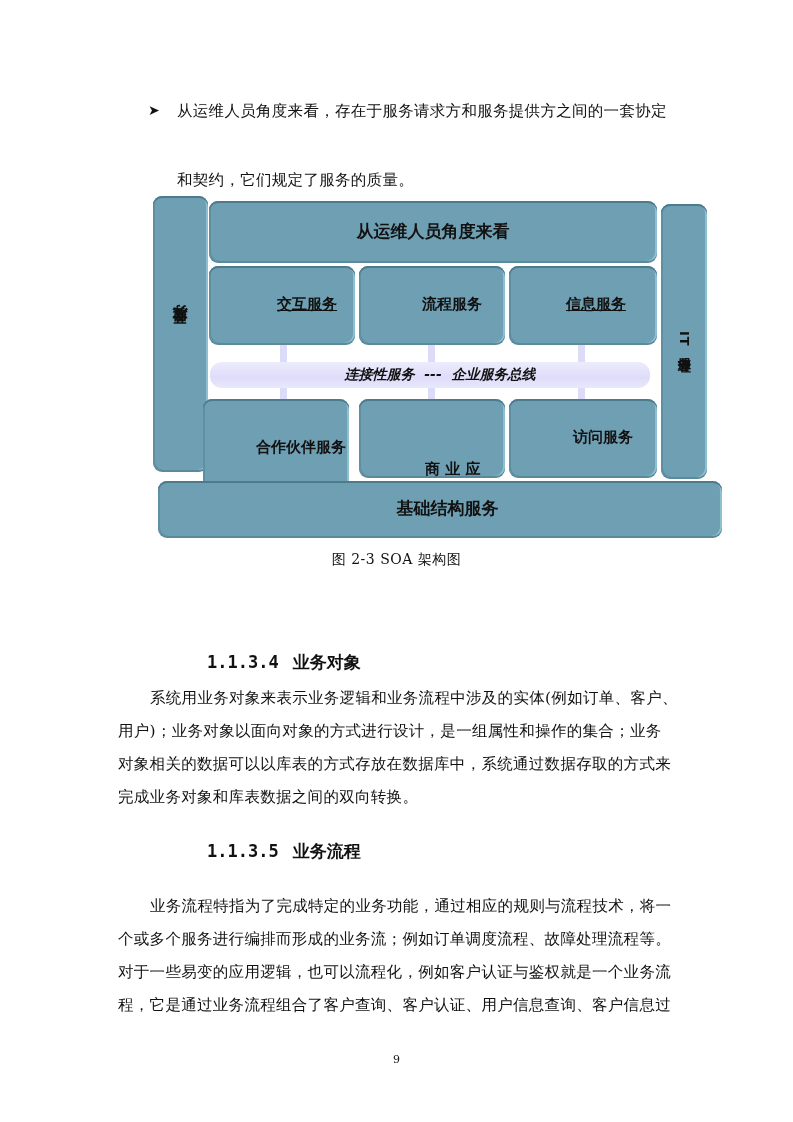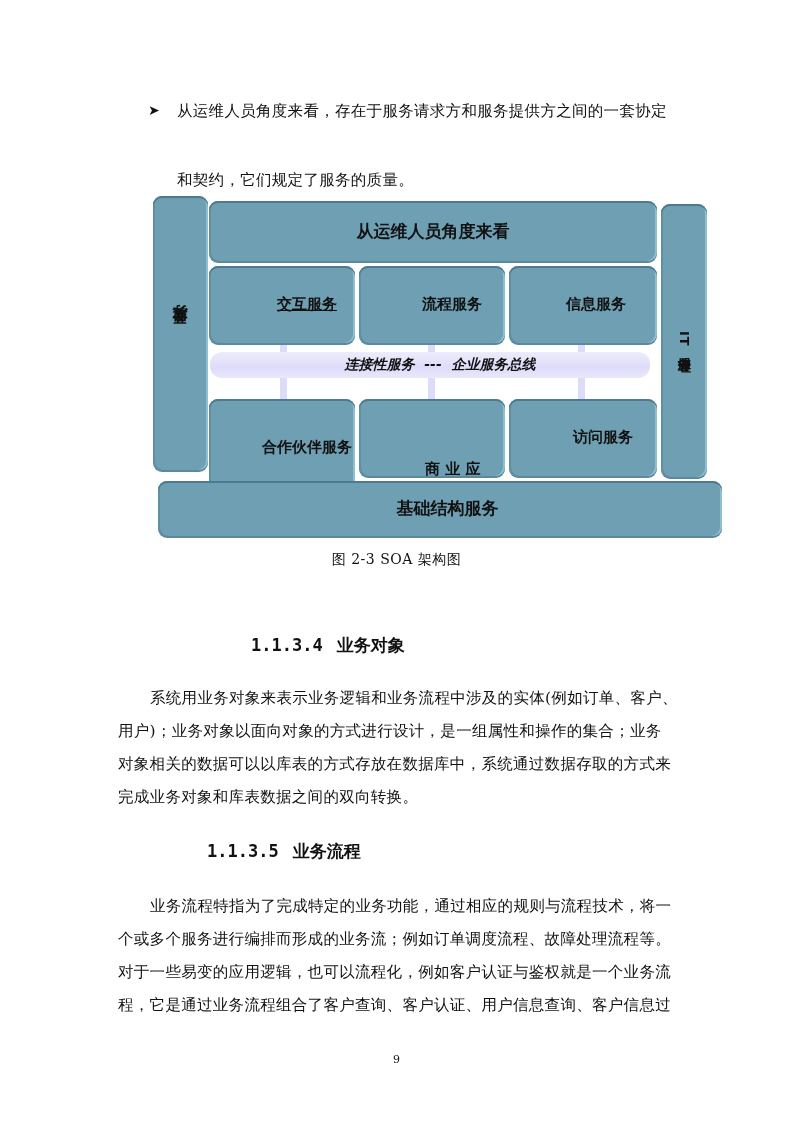--- a/index.html
+++ b/index.html
@@ -46,47 +46,47 @@
   <div class="box" style="left:661px; top:204px; width:46px; height:273px;">
     <span class="vtext rot" style="font-size:13px;">IT服务管理</span>
   </div>
 
   <div class="box" style="left:209px; top:266px; width:146px; height:77px; font-size:15px;text-decoration:underline;">
     <span style="margin-left:50px;">交互服务</span>
   </div>
   <div class="box" style="left:359px; top:266px; width:146px; height:77px; font-size:15px;">
     <span style="margin-left:40px;">流程服务</span>
   </div>
-  <div class="box" style="left:509px; top:266px; width:148px; height:77px; font-size:15px;">
+  <div class="box" style="left:509px; top:266px; width:148px; height:77px; font-size:15px;text-decoration:underline;">
     <span style="margin-left:26px;">信息服务</span>
   </div>
 
-  <div class="bus" style="left:210px; top:352px; width:440px; height:26px;align-items:center;">
+  <div class="bus" style="left:210px; top:362px; width:440px; height:26px;align-items:center;">
     <span style="margin-left:20px; white-space:pre;">连接性服务  ---  企业服务总线</span>
   </div>
 
-  <div class="box" style="left:209px; top:399px; width:146px; height:96px; font-size:15px;">
+  <div class="box" style="left:203px; top:399px; width:146px; height:96px; font-size:15px;">
     <span style="margin-left:50px;">合作伙伴服务</span>
   </div>
   <div class="box" style="left:359px; top:399px; width:146px; height:77px; font-size:15px; display:block;">
     <span class="abs" style="left:66px; top:17px; white-space:pre;">商 业 应</span>
     <span class="abs" style="left:38px; top:46px;">用</span>
   </div>
   <div class="box" style="left:509px; top:399px; width:148px; height:77px; font-size:15px;">
     <span style="margin-left:40px;">访问服务</span>
   </div>
 
   <div class="box" style="left:158px; top:481px; width:549px; height:55px; font-size:17px;padding-left:15px;">
     <span>基础结构服务</span>
   </div>
 </div>
 
 <div class="caption">图 2-3 SOA 架构图</div>
 
-<div class="heading" style="top:634px;margin-left:44px;">
+<div class="heading" style="top:651px;">
   <span>1.1.3.4</span><span class="t">业务对象</span>
 </div>
 <div class="line" style="left:150px; top:688px;">系统用业务对象来表示业务逻辑和业务流程中涉及的实体(例如订单、客户、</div>
 <div class="line" style="left:118px; top:721px;">用户)；业务对象以面向对象的方式进行设计，是一组属性和操作的集合；业务</div>
 <div class="line" style="left:118px; top:754px;">对象相关的数据可以以库表的方式存放在数据库中，系统通过数据存取的方式来</div>
 <div class="line" style="left:118px; top:787px;">完成业务对象和库表数据之间的双向转换。</div>
 
 <div class="heading" style="top:840px;text-align:right;">
   <span>1.1.3.5</span><span class="t">业务流程</span>
 </div>

